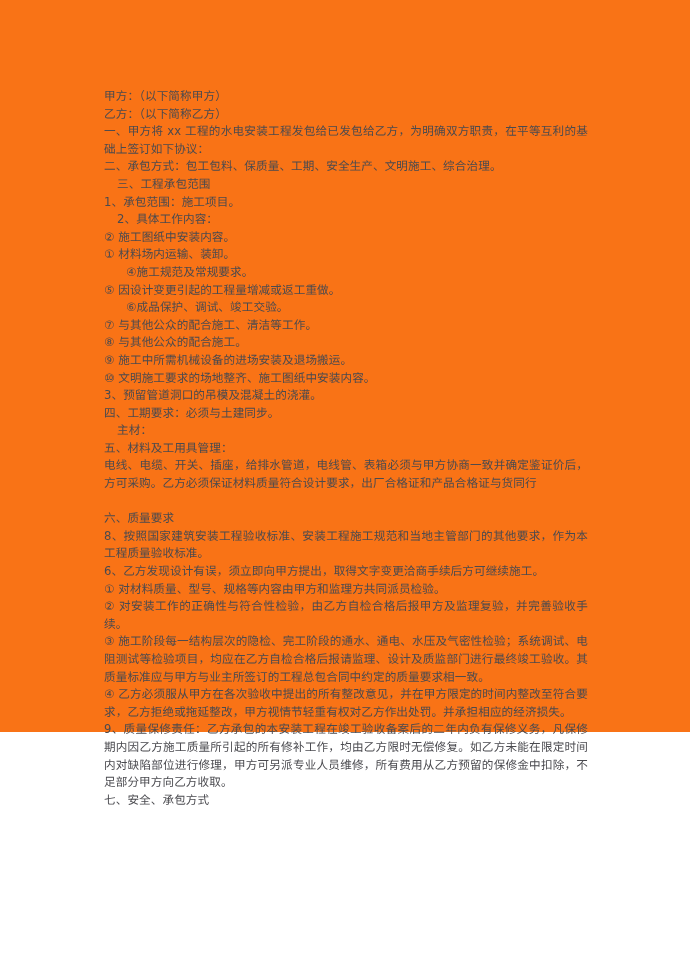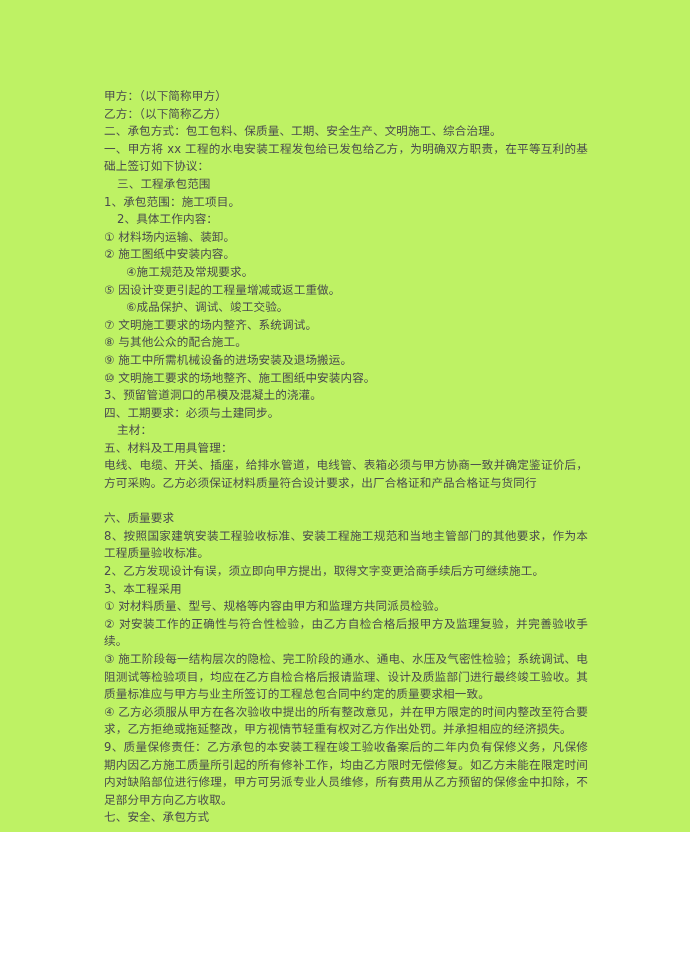--- a/index.html
+++ b/index.html
@@ -10,22 +10,22 @@
   }
   body {
     width: 690px;
     height: 976px;
     overflow: hidden;
     font-family: "DejaVu Sans", "Liberation Sans", sans-serif;
   }
   .page {
     position: relative;
     width: 690px;
-    height: 832px;
-    background: #bef264;
+    height: 732px;
+    background: #f97316;
     box-sizing: border-box;
   }
   .doc-body {
     position: absolute;
     left: 104px;
     top: 88px;
     width: 484px;
     color: #4a4a4f;
     font-size: 11.6px;
     line-height: 17.6px;
@@ -51,48 +51,47 @@
   }
 </style>
 </head>
 <body>
 
 <div class="page">
   <div class="doc-body">
 
     <p class="ln nowrap-line">甲方：（以下简称甲方）</p>
     <p class="ln nowrap-line">乙方：（以下简称乙方）</p>
+    <p class="ln">一、甲方将 xx 工程的水电安装工程发包给已发包给乙方，为明确双方职责，在平等互利的基础上签订如下协议：</p>
     <p class="ln nowrap-line">二、承包方式：包工包料、保质量、工期、安全生产、文明施工、综合治理。</p>
-    <p class="ln">一、甲方将 xx 工程的水电安装工程发包给已发包给乙方，为明确双方职责，在平等互利的基础上签订如下协议：</p>
     <p class="ln nowrap-line ind-1">三、工程承包范围</p>
     <p class="ln nowrap-line">1、承包范围：施工项目。</p>
     <p class="ln nowrap-line ind-1">2、具体工作内容：</p>
 
+    <p class="ln nowrap-line">② 施工图纸中安装内容。</p>
     <p class="ln nowrap-line">① 材料场内运输、装卸。</p>
-    <p class="ln nowrap-line">② 施工图纸中安装内容。</p>
     <p class="ln nowrap-line ind-2">④施工规范及常规要求。</p>
     <p class="ln nowrap-line">⑤ 因设计变更引起的工程量增减或返工重做。</p>
     <p class="ln nowrap-line ind-2">⑥成品保护、调试、竣工交验。</p>
-    <p class="ln nowrap-line">⑦ 文明施工要求的场内整齐、系统调试。</p>
+    <p class="ln nowrap-line">⑦ 与其他公众的配合施工、清洁等工作。</p>
     <p class="ln nowrap-line">⑧ 与其他公众的配合施工。</p>
     <p class="ln nowrap-line">⑨ 施工中所需机械设备的进场安装及退场搬运。</p>
     <p class="ln nowrap-line">⑩ 文明施工要求的场地整齐、施工图纸中安装内容。</p>
 
     <p class="ln nowrap-line">3、预留管道洞口的吊模及混凝土的浇灌。</p>
     <p class="ln nowrap-line">四、工期要求：必须与土建同步。</p>
     <p class="ln nowrap-line ind-1">主材：</p>
     <p class="ln nowrap-line">五、材料及工用具管理：</p>
     <p class="ln">电线、电缆、开关、插座，给排水管道，电线管、表箱必须与甲方协商一致并确定鉴证价后，方可采购。乙方必须保证材料质量符合设计要求，出厂合格证和产品合格证与货同行</p>
 
     <div class="spacer"></div>
 
     <p class="ln nowrap-line">六、质量要求</p>
     <p class="ln">8、按照国家建筑安装工程验收标准、安装工程施工规范和当地主管部门的其他要求，作为本工程质量验收标准。</p>
-    <p class="ln nowrap-line">2、乙方发现设计有误，须立即向甲方提出，取得文字变更洽商手续后方可继续施工。</p>
-    <p class="ln nowrap-line">3、本工程采用</p>
+    <p class="ln nowrap-line">6、乙方发现设计有误，须立即向甲方提出，取得文字变更洽商手续后方可继续施工。</p>
 
     <p class="ln nowrap-line">① 对材料质量、型号、规格等内容由甲方和监理方共同派员检验。</p>
     <p class="ln">② 对安装工作的正确性与符合性检验，由乙方自检合格后报甲方及监理复验，并完善验收手续。</p>
     <p class="ln">③ 施工阶段每一结构层次的隐检、完工阶段的通水、通电、水压及气密性检验；系统调试、电阻测试等检验项目，均应在乙方自检合格后报请监理、设计及质监部门进行最终竣工验收。其质量标准应与甲方与业主所签订的工程总包合同中约定的质量要求相一致。</p>
     <p class="ln">④ 乙方必须服从甲方在各次验收中提出的所有整改意见，并在甲方限定的时间内整改至符合要求，乙方拒绝或拖延整改，甲方视情节轻重有权对乙方作出处罚。并承担相应的经济损失。</p>
 
     <p class="ln">9、质量保修责任：乙方承包的本安装工程在竣工验收备案后的二年内负有保修义务，凡保修期内因乙方施工质量所引起的所有修补工作，均由乙方限时无偿修复。如乙方未能在限定时间内对缺陷部位进行修理，甲方可另派专业人员维修，所有费用从乙方预留的保修金中扣除，不足部分甲方向乙方收取。</p>
     <p class="ln nowrap-line">七、安全、承包方式</p>
 
   </div>

